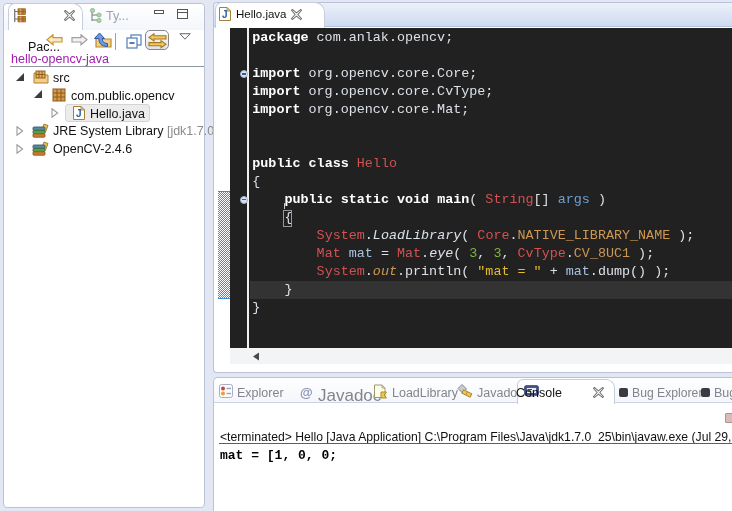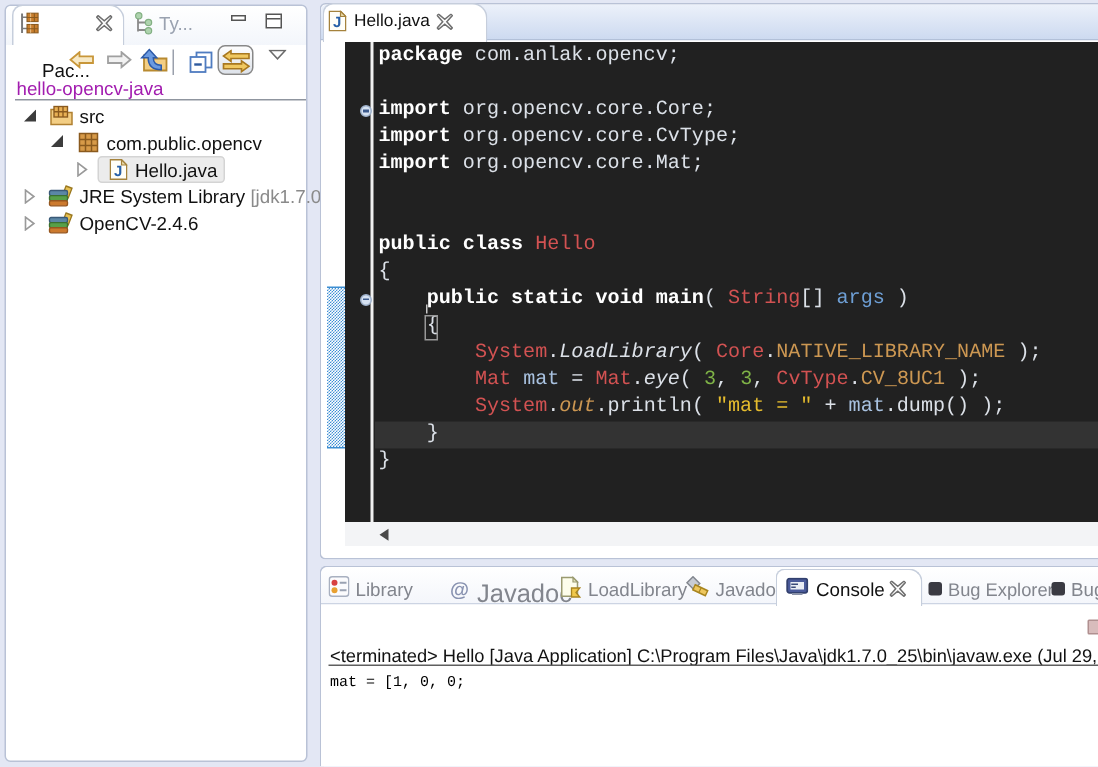--- a/index.html
+++ b/index.html
@@ -225,21 +225,21 @@
 
 <div class="abs" style="left:219px; top:384px;">
   <svg width="14" height="14" viewBox="0 0 14 14">
     <rect x="0.5" y="0.5" width="13" height="13" rx="2" fill="#fbfbfd" stroke="#a8b0c0" stroke-width="1"></rect>
     <circle cx="4" cy="4.5" r="2" fill="#d84040"></circle>
     <circle cx="4" cy="9.5" r="2" fill="#e8a030"></circle>
     <line x1="7.5" y1="4.5" x2="12" y2="4.5" stroke="#9aa2b2" stroke-width="1.3"></line>
     <line x1="7.5" y1="9.5" x2="12" y2="9.5" stroke="#9aa2b2" stroke-width="1.3"></line>
   </svg>
 </div>
-<div class="abs graytxt" style="left:237px; top:386px; font-size:12.5px;">Library</div>
+<div class="abs graytxt" style="left:237px; top:386px; font-size:12.5px;">Explorer</div>
 <div class="abs" style="left:300px; top:385px; font-size:13px; color:#8892b0; font-weight:bold;">@</div>
 <div class="abs graytxt" style="left:318px; top:386px; font-size:17px;">Javadoc</div>
 <div class="abs" style="left:373px; top:384px;">
   <svg width="15" height="15" viewBox="0 0 15 15">
     <path d="M1.5 1 L9 1 L12 4 L12 13.5 L1.5 13.5 Z" fill="#fdfdeb" stroke="#9a9a70" stroke-width="1"></path>
     <path d="M9 1 L9 4 L12 4 Z" fill="#e8e8c0" stroke="#9a9a70" stroke-width="0.8"></path>
     <path d="M8 8 L13.5 8 L11 11 L13.5 14 L8 14 Z" fill="#f0c84c" stroke="#a88420" stroke-width="0.9"></path>
   </svg>
 </div>
 <div class="abs graytxt" style="left:392px; top:386px; font-size:12.5px;">LoadLibrary</div>
@@ -255,29 +255,29 @@
 <div class="abs" style="left:517px; top:379px; width:98px; height:25px; background:#fff; border:1px solid #c6cedc; border-bottom:none; border-radius:6px 9px 0 0;"></div>
 <div class="abs" style="left:524px; top:385px;">
   <svg width="15" height="14" viewBox="0 0 15 14">
     <rect x="0.8" y="0.8" width="13.4" height="9.4" rx="1.5" fill="#4a5a9a" stroke="#32406e" stroke-width="1.2"></rect>
     <rect x="3" y="3" width="9" height="5" fill="#e8ecf4"></rect>
     <line x1="3.5" y1="4.5" x2="8" y2="4.5" stroke="#3a4a7a" stroke-width="1"></line>
     <line x1="3.5" y1="6.5" x2="6.5" y2="6.5" stroke="#3a4a7a" stroke-width="1"></line>
     <line x1="4" y1="11" x2="11" y2="11" stroke="#8a92a8" stroke-width="1.4"></line>
   </svg>
 </div>
-<div class="abs" style="left:544px; top:386px; font-size:12.5px; color:#111;text-align:right;">Console</div>
+<div class="abs" style="left:516px; top:386px; font-size:12.5px; color:#111;text-align:right;">Console</div>
 <div class="abs" style="left:593px; top:387px;">
   <svg width="11" height="11" viewBox="0 0 12 12">
     <path d="M1.5 0.5 L6 4.2 L10.5 0.5 L11.5 1.5 L7.5 6 L11.5 10.5 L10.5 11.5 L6 7.8 L1.5 11.5 L0.5 10.5 L4.5 6 L0.5 1.5 Z" fill="#fdfdfd" stroke="#6f6f6f" stroke-width="1.1"></path>
   </svg>
 </div>
 <div class="abs" style="left:619px; top:388px; width:9px; height:9px; background:#3a3a42; border-radius:2px;"></div>
 <div class="abs graytxt" style="left:632px; top:386px; font-size:12.2px;">Bug Explorer</div>
 <div class="abs" style="left:701px; top:388px; width:9px; height:9px; background:#3a3a42; border-radius:2px;"></div>
 <div class="abs graytxt" style="left:714px; top:386px; font-size:12.5px;">Bug</div>
 
 <div class="abs" style="left:725px; top:413px; width:12px; height:10px; background:#d8bcbc; border:1px solid #b09090; border-radius:1px;"></div>
 
 <div class="abs" style="left:220px; top:430px; font-size:12.2px; color:#111; white-space:nowrap;">&lt;terminated&gt; Hello [Java Application] C:\Program Files\Java\jdk1.7.0_25\bin\javaw.exe (Jul 29, 2013</div>
 <div class="abs" style="left:219px; top:442.5px; width:513px; height:1px; background:#5f5f5f;"></div>
 
-<div class="abs mono" style="left:220px; top:446.5px; font-size:10px; line-height:17.7px; color:#000; white-space:pre;"><div>mat = [1, 0, 0;</div></div>
+<div class="abs mono" style="left:220px; top:446.5px; font-size:13px; line-height:17.7px; color:#000; white-space:pre;font-weight:bold;"><div>mat = [1, 0, 0;</div></div>
 
 </body></html>

